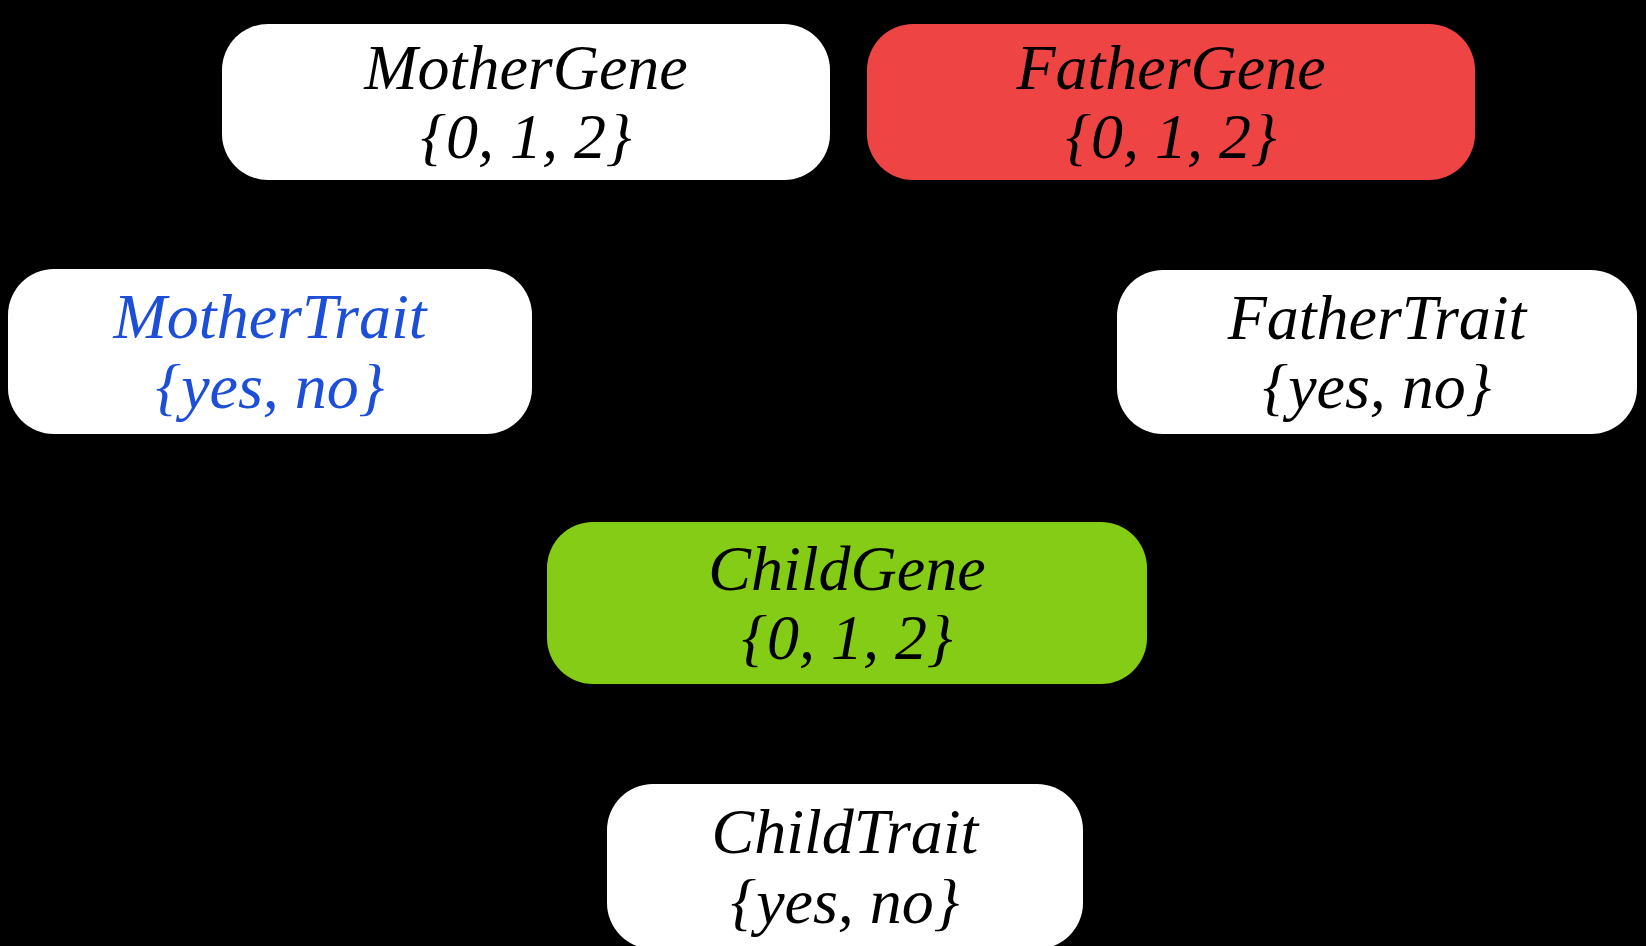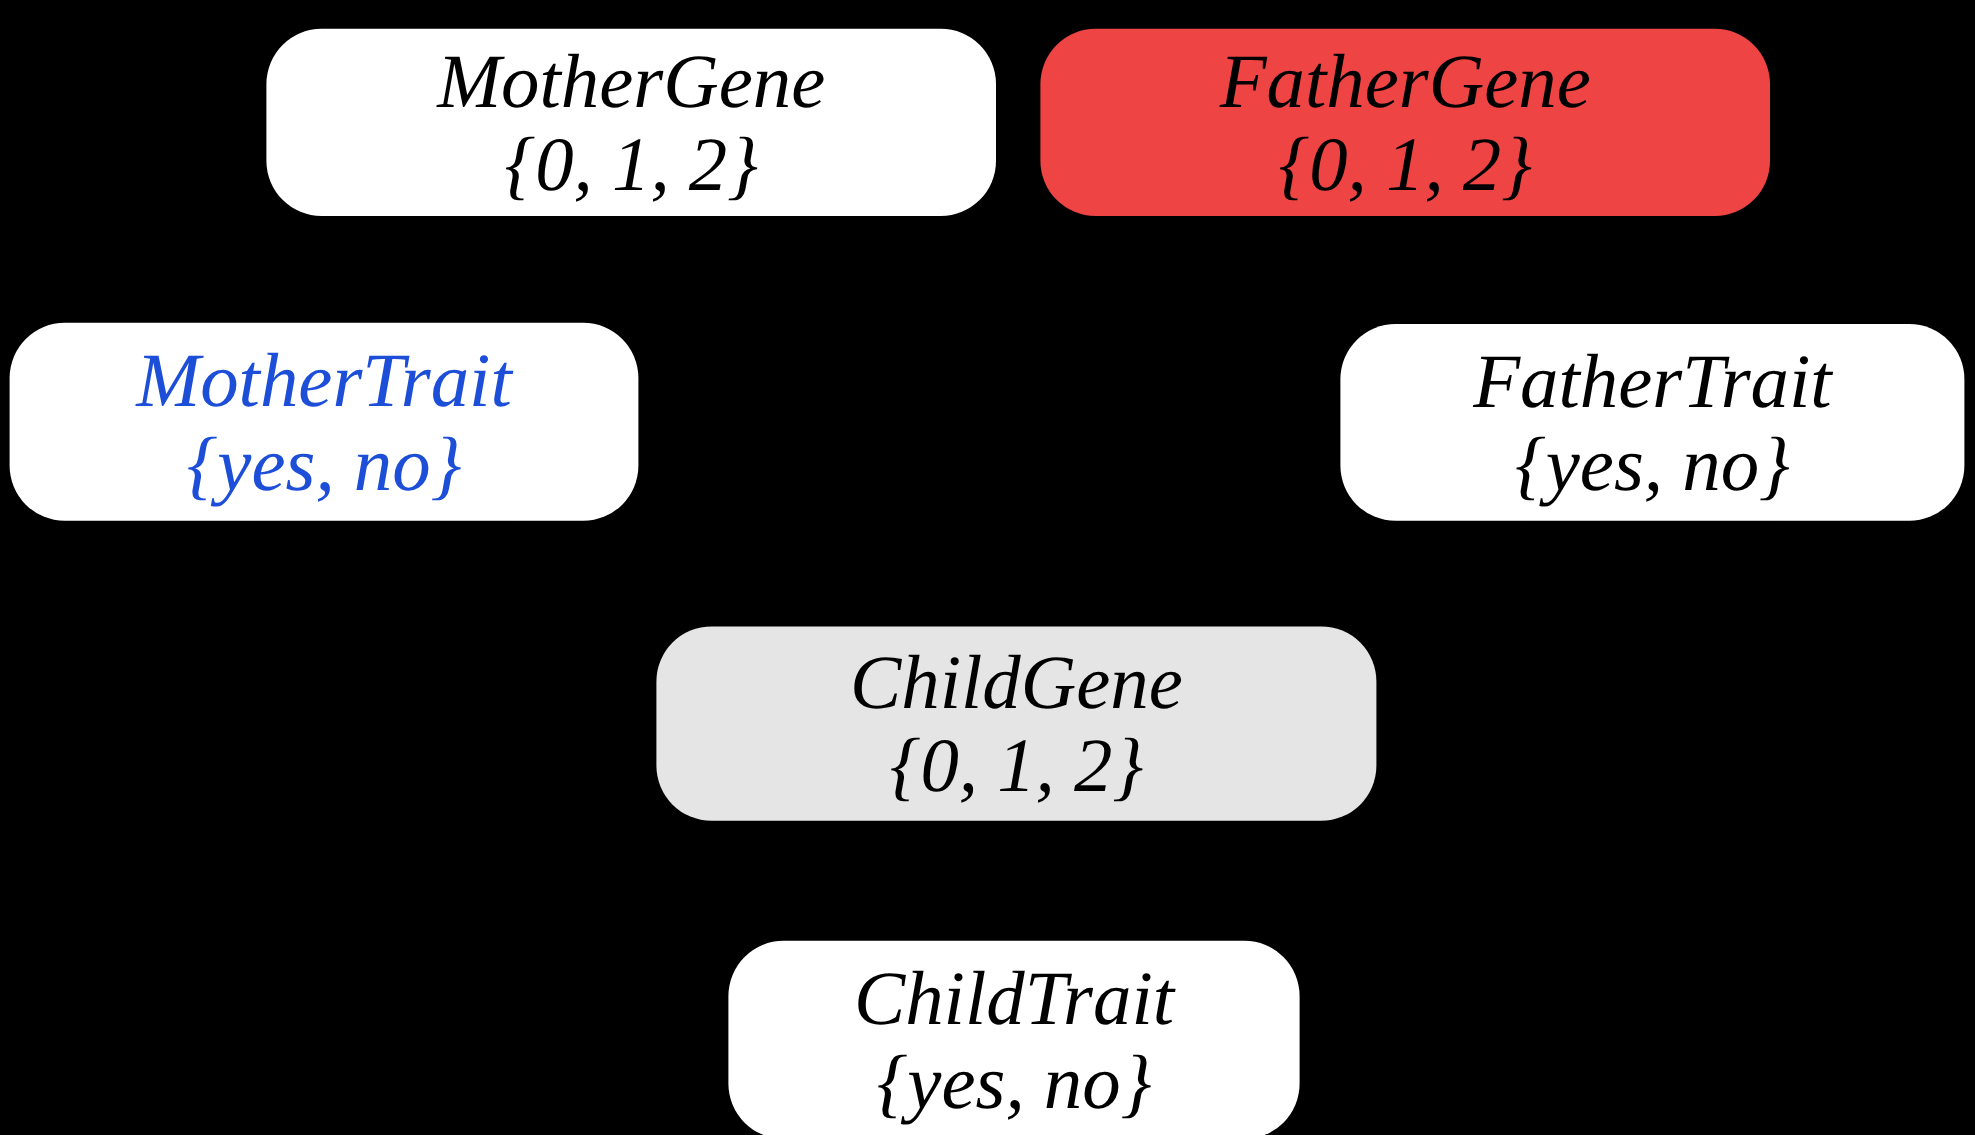--- a/index.html
+++ b/index.html
@@ -49,21 +49,21 @@
       <div class="node-values">{0, 1, 2}</div>
     </div>
     <div class="node" style="left: 8px; top: 257px; width: 524px; height: 165px; background: rgb(255, 255, 255); color: #1d4ed8;">
       <div class="node-label">MotherTrait</div>
       <div class="node-values">{yes, no}</div>
     </div>
     <div class="node" style="left: 1117px; top: 258px; width: 520px; height: 164px; background: rgb(255, 255, 255); color: rgb(0, 0, 0);">
       <div class="node-label">FatherTrait</div>
       <div class="node-values">{yes, no}</div>
     </div>
-    <div class="node" style="left: 547px; top: 510px; width: 600px; height: 162px; background: #e5e5e5; color: rgb(0, 0, 0);">
+    <div class="node" style="left: 547px; top: 510px; width: 600px; height: 162px; background: #84cc16; color: rgb(0, 0, 0);">
       <div class="node-label">ChildGene</div>
       <div class="node-values">{0, 1, 2}</div>
     </div>
     <div class="node" style="left: 607px; top: 772px; width: 476px; height: 165px; background: rgb(255, 255, 255); color: rgb(0, 0, 0);">
       <div class="node-label">ChildTrait</div>
       <div class="node-values">{yes, no}</div>
     </div>
   </div>
 
 </body></html>

